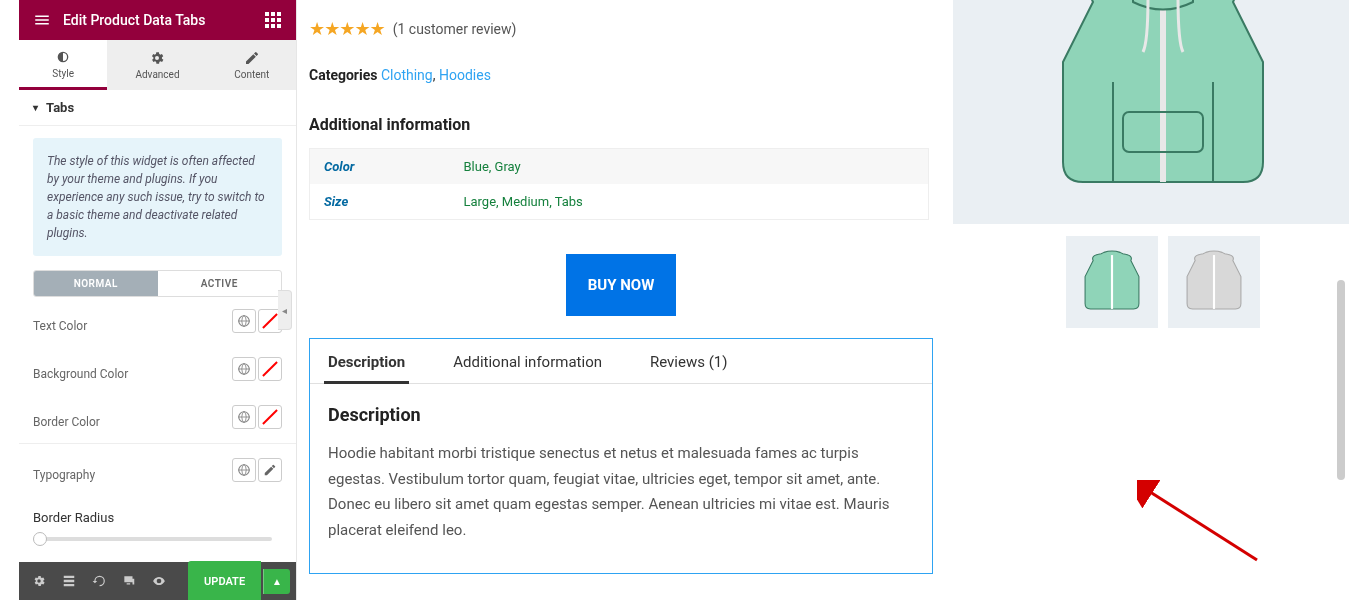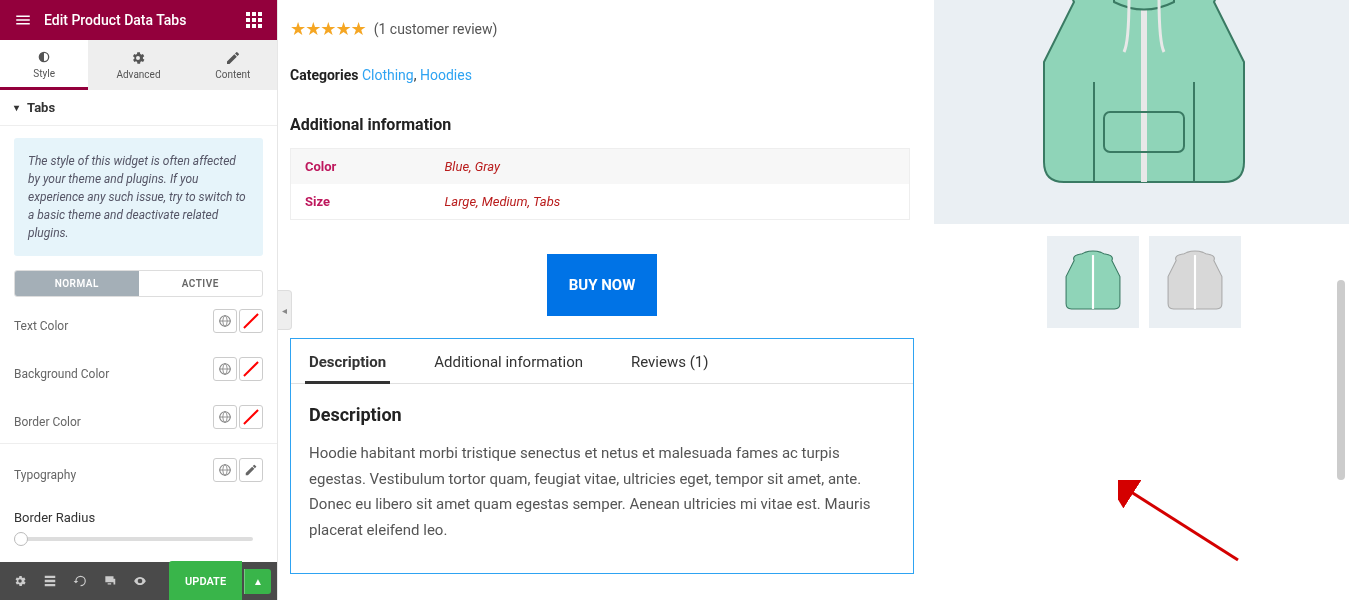--- a/index.html
+++ b/index.html
@@ -1,20 +1,20 @@
 <!DOCTYPE html>
 <html><head>
 <meta charset="utf-8">
 <style>
 * { box-sizing: border-box; margin: 0; padding: 0; }
 body { font-family: -apple-system, BlinkMacSystemFont, "Segoe UI", Roboto, Helvetica, Arial, sans-serif; font-size: 13px; color: #333; background: #fff; overflow: hidden; }
 .app { display: flex; height: 600px; width: 1349px; }
 
 
-.sidebar { width: 278px; min-width: 278px; display: flex; flex-direction: column; background: #fff; border-right: 1px solid #e6e6e6; }
+.sidebar { width: 278px; min-width: 278px; display: flex; flex-direction: column; background: #fff; border-right: 1px solid #e6e6e6; margin-left: 19px; }
 .topbar { height: 40px; background: #93003c; display: flex; align-items: center; padding: 0 8px; color: #fff; }
 .topbar .burger { width: 30px; display: flex; align-items: center; justify-content: center; cursor: pointer; }
 .topbar .burger svg { width: 18px; height: 18px; }
 .topbar-title { flex: 1; font-size: 14px; font-weight: 500; padding-left: 6px; }
 .topbar-apps { width: 30px; display: flex; align-items: center; justify-content: center; cursor: pointer; }
 .topbar-apps .grid3 { width: 16px; height: 16px; display: grid; grid-template-columns: repeat(3,1fr); grid-template-rows: repeat(3,1fr); gap: 2px; }
 .topbar-apps .grid3 span { background: #fff; width: 4px; height: 4px; }
 
 .panel-tabs { display: flex; height: 50px; background: #eee; }
 .panel-tab { flex: 1; display: flex; flex-direction: column; align-items: center; justify-content: center; font-size: 10px; color: #555; cursor: pointer; gap: 3px; background: #fff; }
@@ -61,22 +61,22 @@
 .product-left { flex: 1; max-width: 640px; }
 .rating-row { display: flex; align-items: center; gap: 8px; margin-top: 18px; font-size: 14px; color: #555; }
 .stars { color: #f5a623; font-size: 18px; letter-spacing: -1px; }
 .cats { margin-top: 28px; font-size: 14px; }
 .cats b { font-weight: 700; color: #222; }
 .cats a { color: #2ea3f2; text-decoration: none; }
 .addl-title { font-weight: 700; font-size: 16px; color: #222; margin-top: 32px; }
 table.attrs { width: 620px; border-collapse: collapse; margin-top: 14px; border: 1px solid #eee; }
 table.attrs tr:nth-child(odd) { background: #f7f7f7; }
 table.attrs td, table.attrs th { padding: 10px 14px; text-align: left; font-size: 13px; }
-table.attrs th { font-weight: 700; color: #be185d; width: 140px; }
-table.attrs td { font-style: italic; color: #b91c1c; }
+table.attrs th { font-weight: 700; color: #0369a1; width: 140px; font-style: italic; }
+table.attrs td { color: #15803d; }
 .buy-row { text-align: center; margin-top: 34px; }
 .buy-btn { display: inline-block; background: #0073e6; color: #fff; font-weight: 700; font-size: 15px; padding: 22px 22px; cursor: pointer; }
 
 .tabs-widget { border: 1px solid #2ea3f2; margin-top: 22px; padding: 0; width: 624px; position: relative; }
 .wtab-row { display: flex; border-bottom: 1px solid #e0e0e0; padding: 0 14px; gap: 40px; }
 .wtab { padding: 14px 4px 10px; font-size: 15px; color: #333; cursor: pointer; }
 .wtab.active { font-weight: 700; border-bottom: 3px solid #333; margin-bottom: -1px; }
 .wcontent { padding: 20px 18px 30px; }
 .wcontent h3 { font-size: 18px; font-weight: 700; color: #222; margin-bottom: 16px; }
 .wcontent p { font-size: 15px; color: #555; line-height: 1.7; }

